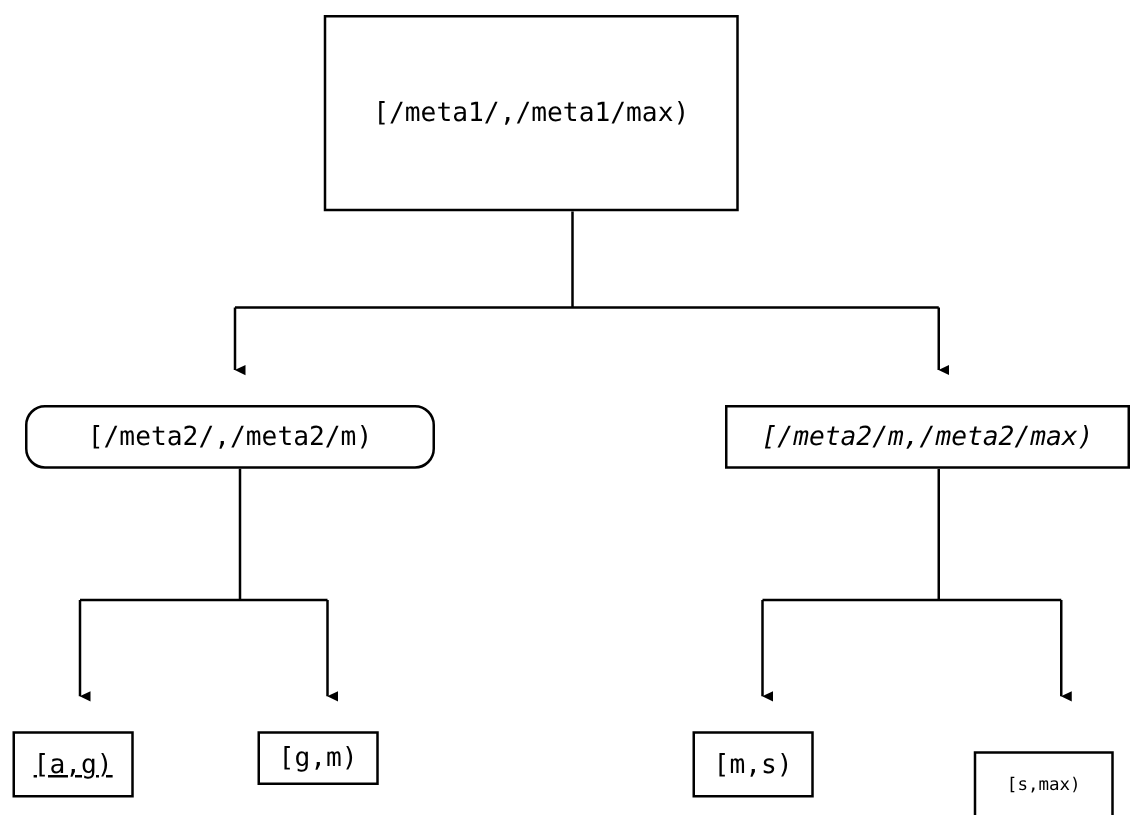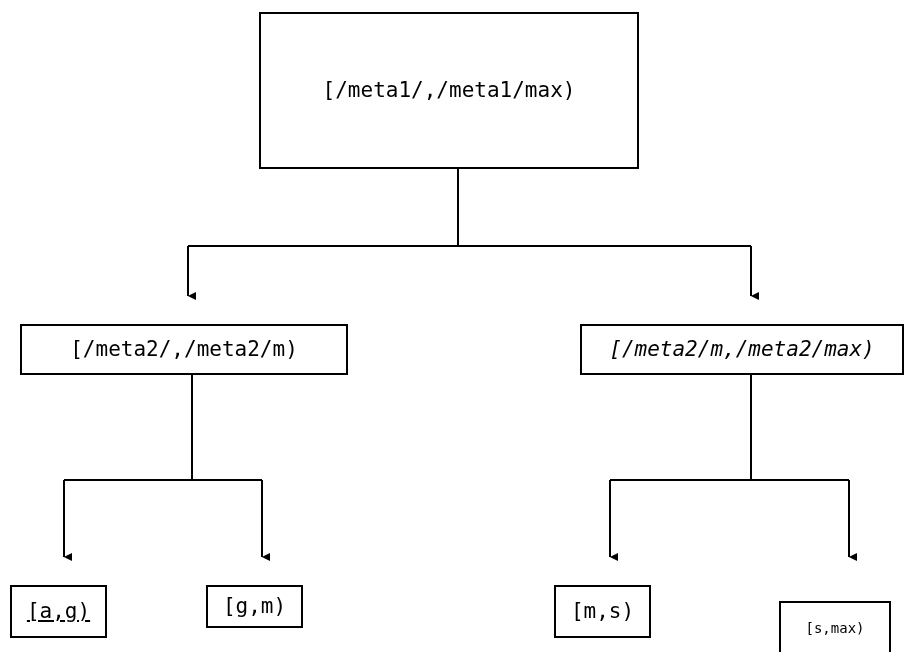--- a/index.html
+++ b/index.html
@@ -71,25 +71,25 @@
     </g>
 
     <g>
       <path d="M 751 375 L 751 480" stroke="#000000" stroke-width="2" fill="none"></path>
       <path d="M 610 480 L 849 480" stroke="#000000" stroke-width="2" fill="none"></path>
       <path d="M 610 480 L 610 557" stroke="#000000" stroke-width="2" fill="none" marker-end="url(#arrow-down)"></path>
       <path d="M 849 480 L 849 557" stroke="#000000" stroke-width="2" fill="none" marker-end="url(#arrow-down)"></path>
     </g>
   </svg>
 
-  <div class="node-box" style="left:259px; top:12px; width:380px; height:157px; font-size:21px;">
+  <div class="node-box" style="left:259px; top:12px; width:332px; height:157px; font-size:21px;">
     <span class="node-label">[/meta1/,/meta1/max)</span>
   </div>
 
-  <div class="node-box" style="left:20px; top:324px; width:328px; height:51px; font-size:21px;">
+  <div class="node-box" style="left:20px; top:324px; width:328px; height:51px; font-size:21px;border-radius:16px;">
     <span class="node-label">[/meta2/,/meta2/m)</span>
   </div>
 
   <div class="node-box" style="left:580px; top:324px; width:324px; height:51px; font-size:21px;font-style:italic;">
     <span class="node-label">[/meta2/m,/meta2/max)</span>
   </div>
 
   <div class="node-box" style="left:10px; top:585px; width:97px; height:53px; font-size:21px;text-decoration:underline;">
     <span class="node-label">[a,g)</span>
   </div>

